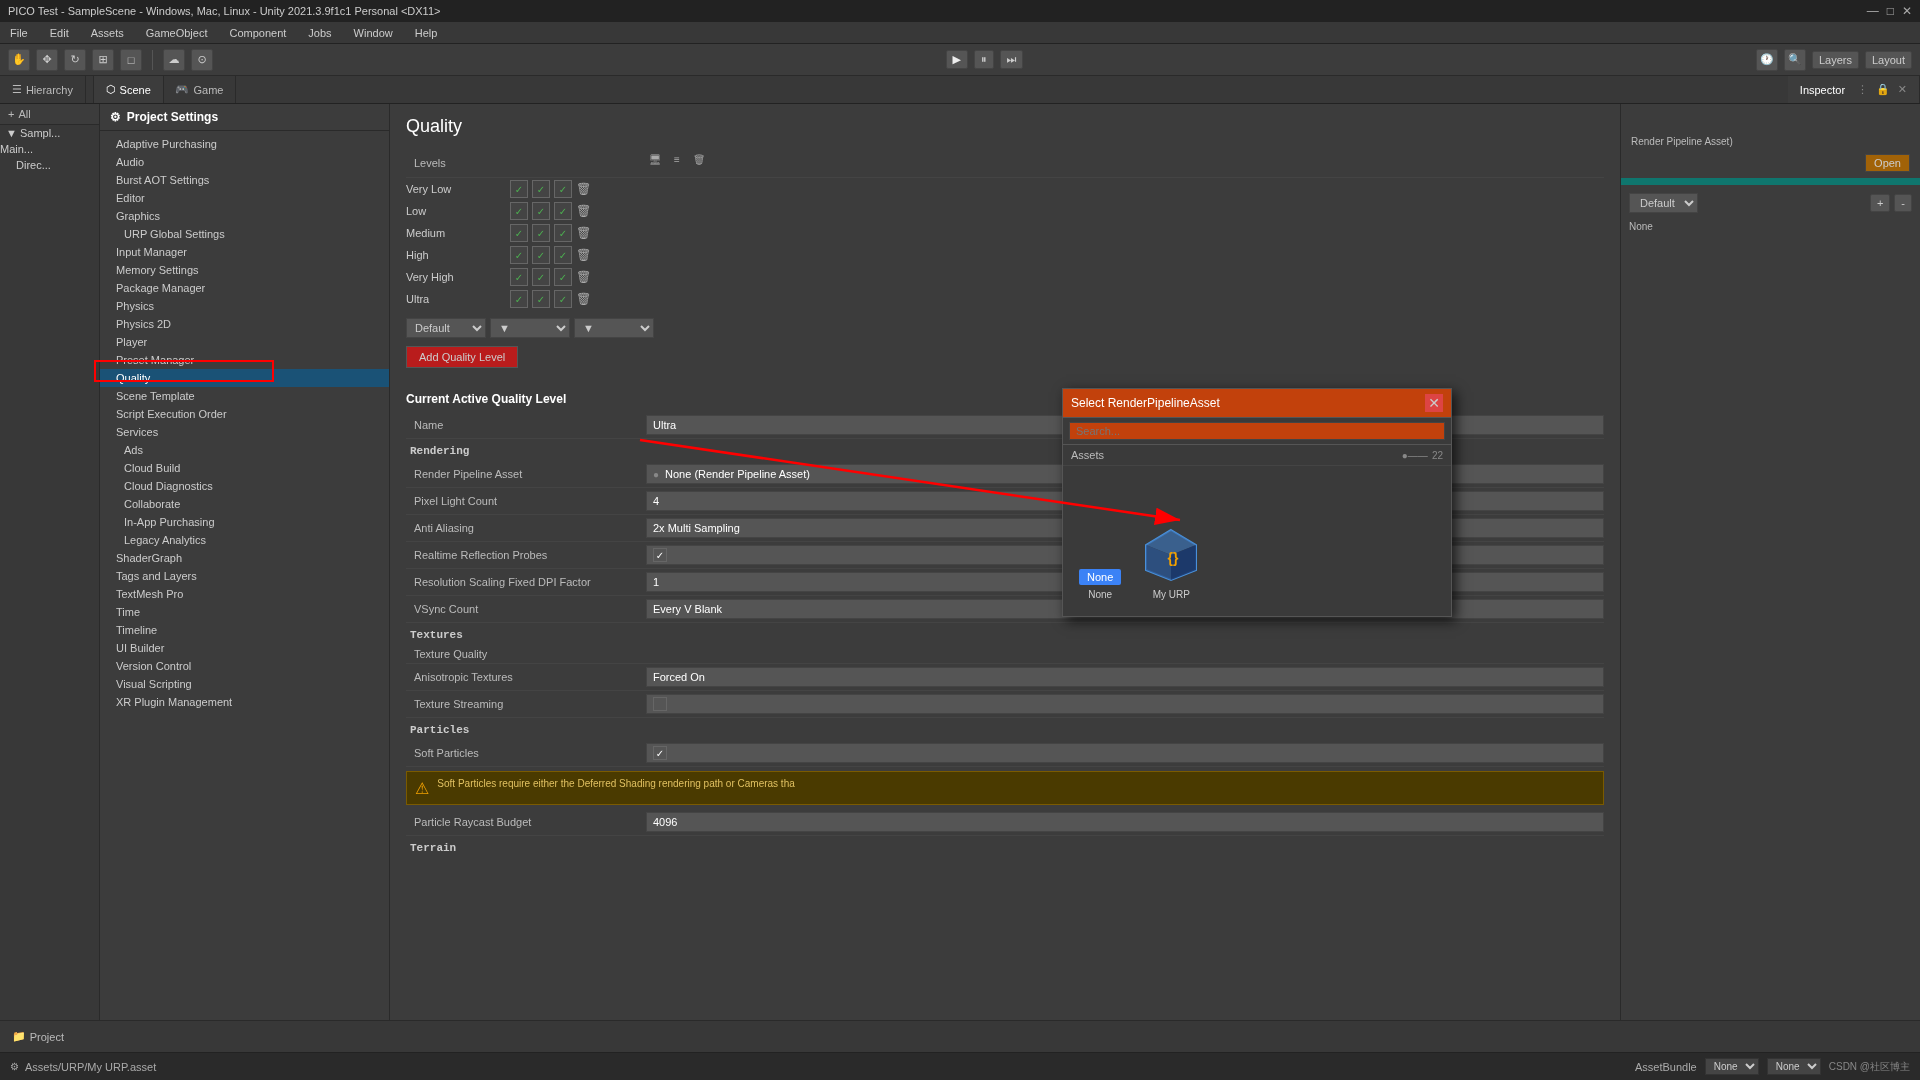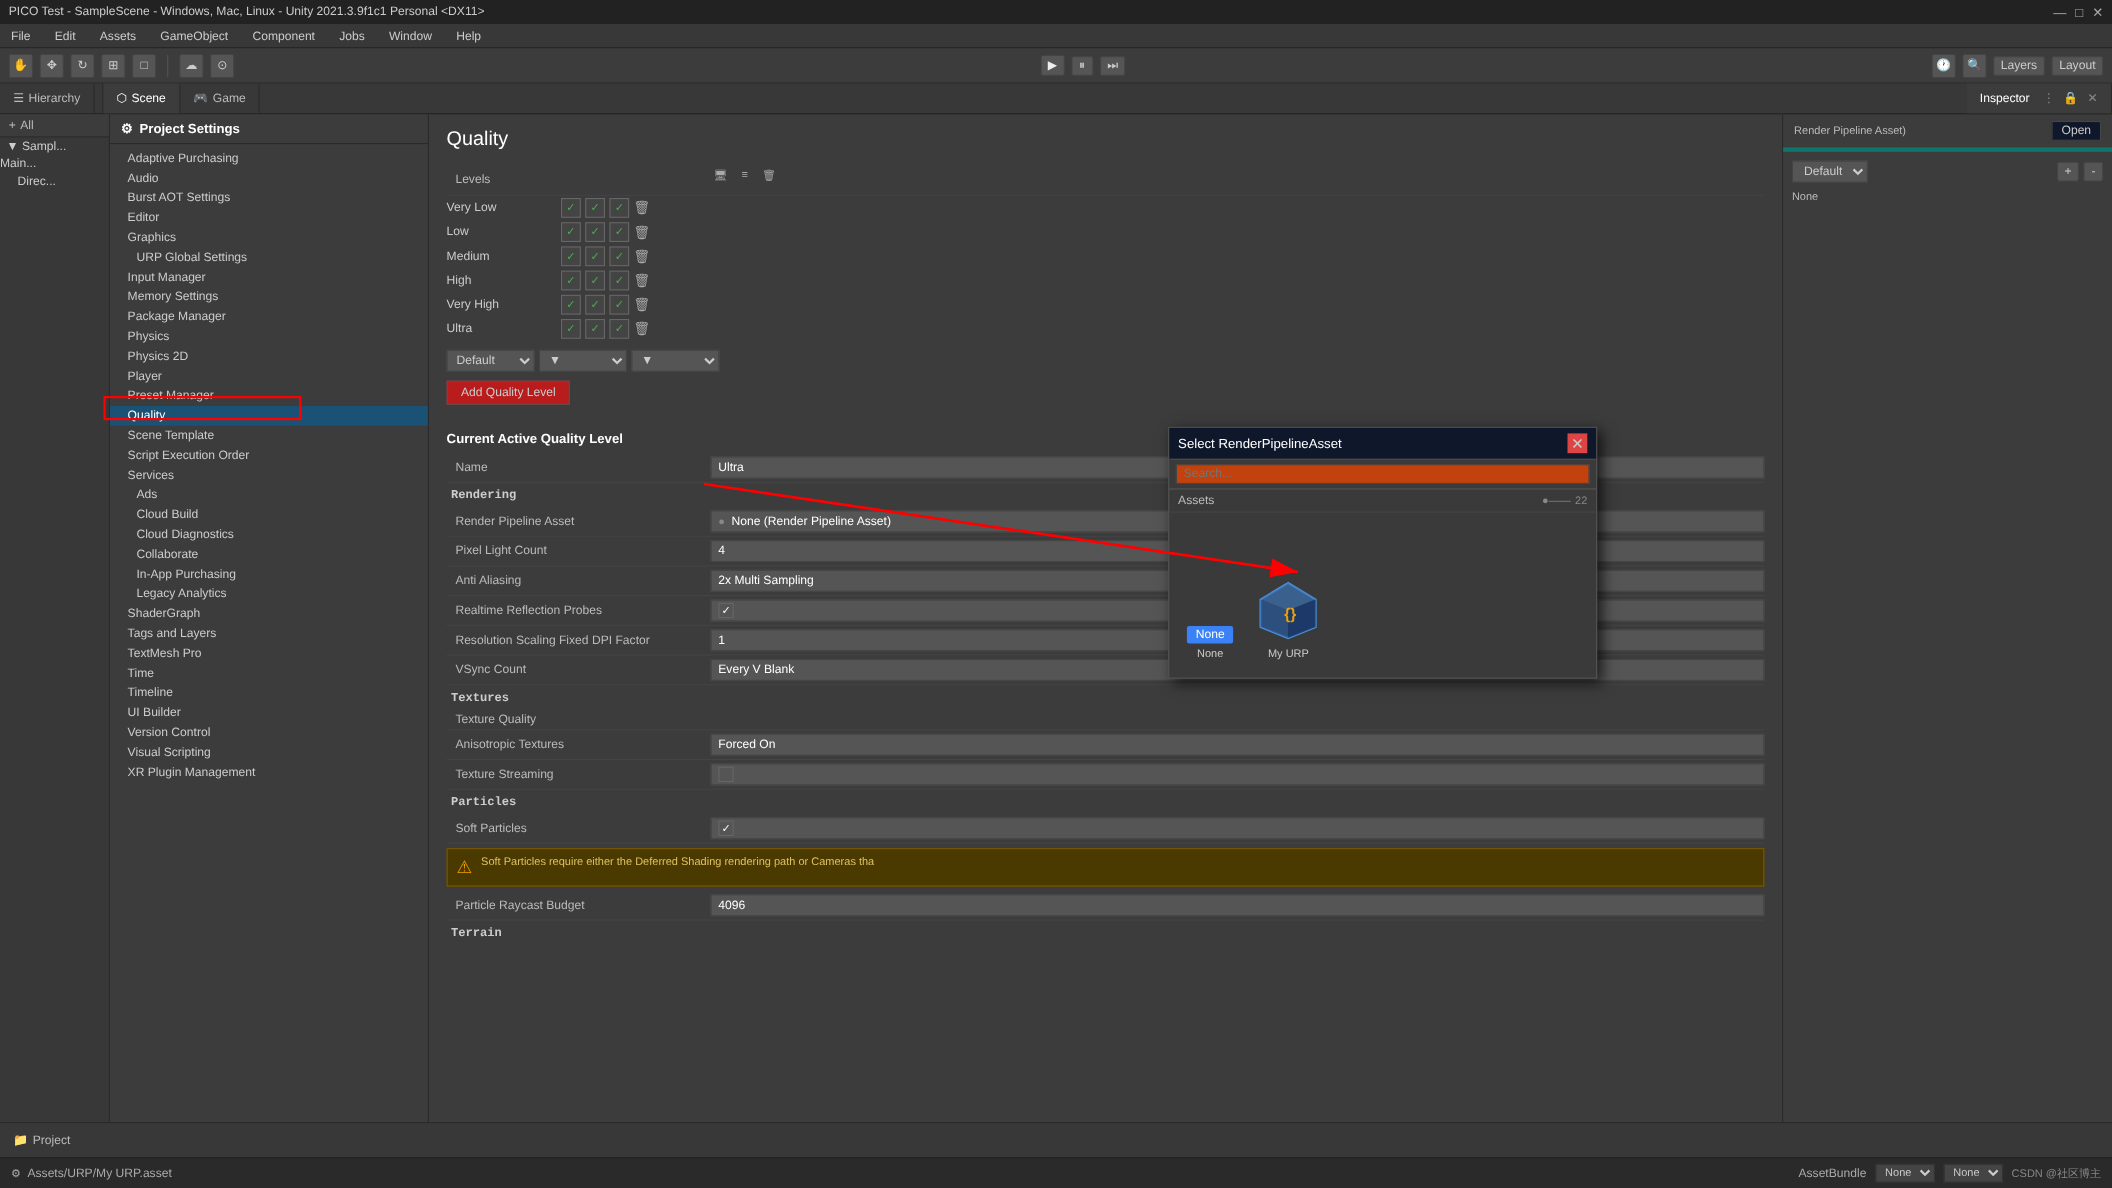--- a/index.html
+++ b/index.html
@@ -289,52 +289,53 @@
       width: 300px;
       background: #3c3c3c;
       border-left: 1px solid #2a2a2a;
       display: flex;
       flex-direction: column;
     }
     .inspector-title-bar {
       padding: 6px 10px;
       font-size: 11px;
       color: #ccc;
-      border-bottom: 4px solid #0f766e;
+      border-bottom: 7px solid #0f766e;
       display: flex;
       align-items: center;
       justify-content: space-between;
     }
     .open-btn {
-      background: #0f172a;
+      background: #a16207;
       border: 1px solid #444;
       color: #ccc;
       padding: 2px 8px;
       font-size: 11px;
       cursor: pointer;
+      margin-top: 44px;
     }
     .inspector-content {
       flex: 1;
       padding: 8px;
       overflow-y: auto;
     }
 
     
     .select-dialog {
       position: absolute;
       top: 388px;
       left: 1062px;
       width: 390px;
       background: #3a3a3a;
       border: 1px solid #555;
       box-shadow: 4px 4px 12px rgba(0,0,0,0.7);
       z-index: 100;
     }
     .dialog-header {
-      background: #0f172a;
+      background: #c2410c;
       padding: 5px 8px;
       font-size: 12px;
       color: #fff;
       display: flex;
       align-items: center;
       justify-content: space-between;
       border-bottom: 1px solid #555;
     }
     .dialog-close {
       color: #ccc;

